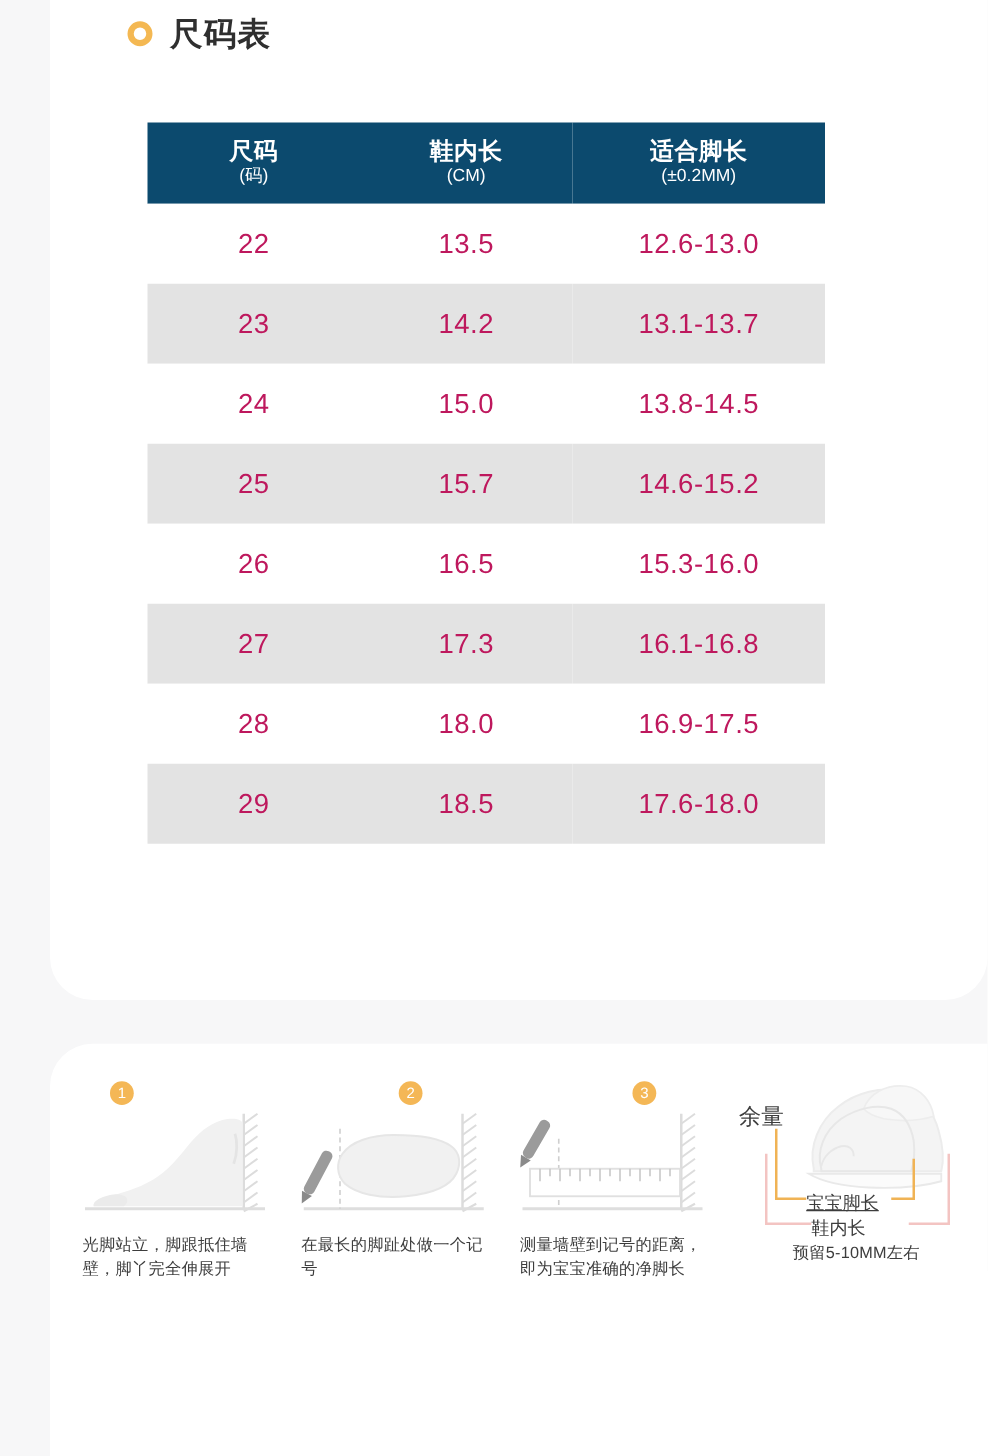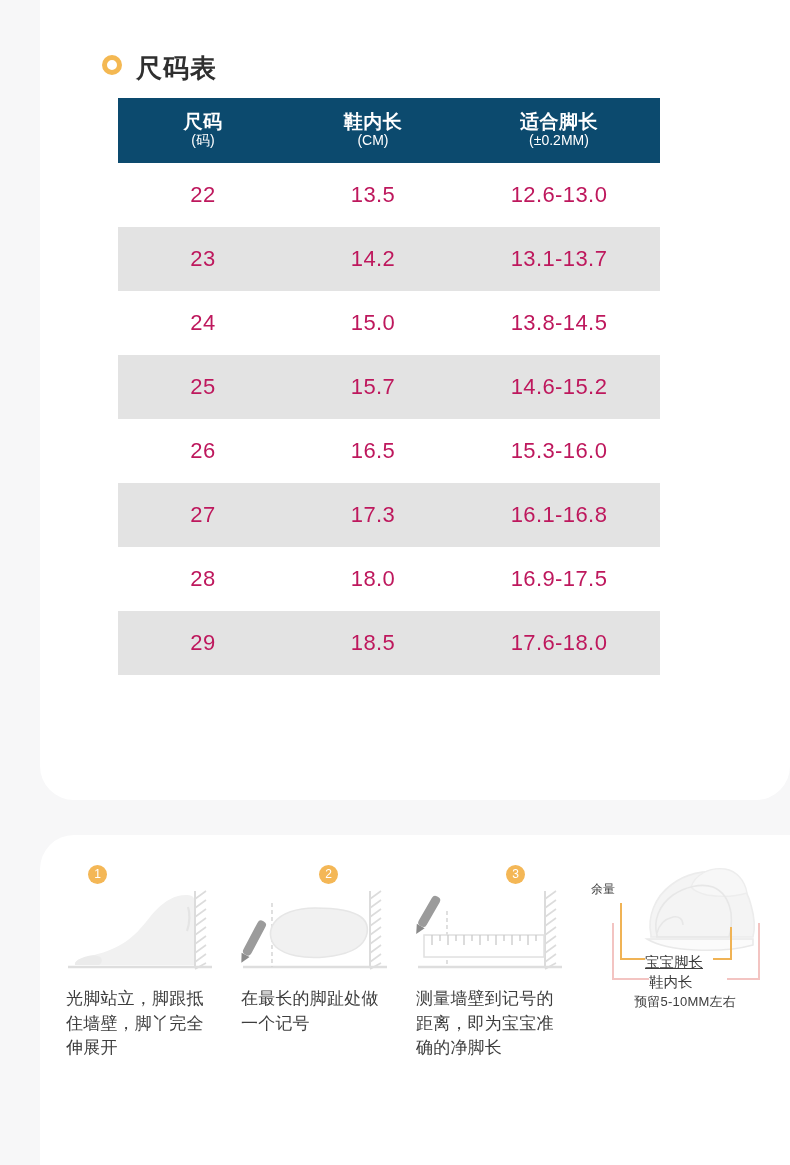--- a/index.html
+++ b/index.html
@@ -39,22 +39,22 @@
     width: 40px; height: 40px;
     background: #ffffff;
     border-top-left-radius: 34px;
   }
 
   .title-row {
     position: absolute;
     left: 62px;
     top: 14px;
     display: flex;
+    align-items: center;
     gap: 14px;
-    margin-top: 41px;
   }
   .ring-icon {
     width: 20px;
     height: 20px;
     border: 5px solid #f4b852;
     border-radius: 50%;
     box-sizing: border-box;
     flex: none;
   }
   .title-text {
@@ -172,21 +172,21 @@
     z-index: 5;
     font-weight: normal;
   }
   .step1 .badge { left: 22px;  top: -18px; }
   .step2 .badge { left: 78px;  top: -18px; }
   .step3 .badge { left: 90px;  top: -18px; }
 
   .step-caption {
     margin-top: 8px;
     margin-left: 8px;
-    font-size: 17px;
+    font-size: 13px;
     line-height: 1.45;
     color: #3d3d3d;
     width: 150px;
     letter-spacing: 0.2px;
   }
 
   .step-art svg { display: block; }
 
   
   .panel4 {
@@ -208,21 +208,21 @@
     width: 196px;
     margin-top: 2px;
     letter-spacing: 0.2px;
   }
   .lbl {
     position: absolute;
     font-size: 14.5px;
     color: #3d3d3d;
     white-space: nowrap;
   }
-  .lbl-yuliang { left: 4px;  top: 20px; font-size: 12px; }
+  .lbl-yuliang { left: 4px;  top: 20px; font-size: 18px; }
   .lbl-foot    { left: 58px; top: 92px; text-decoration: underline; }
   .lbl-inner   { left: 62px; top: 112px; }
 </style>
 </head>
 <body>
 
 <div class="page">
 
   <div class="card-size">
 

